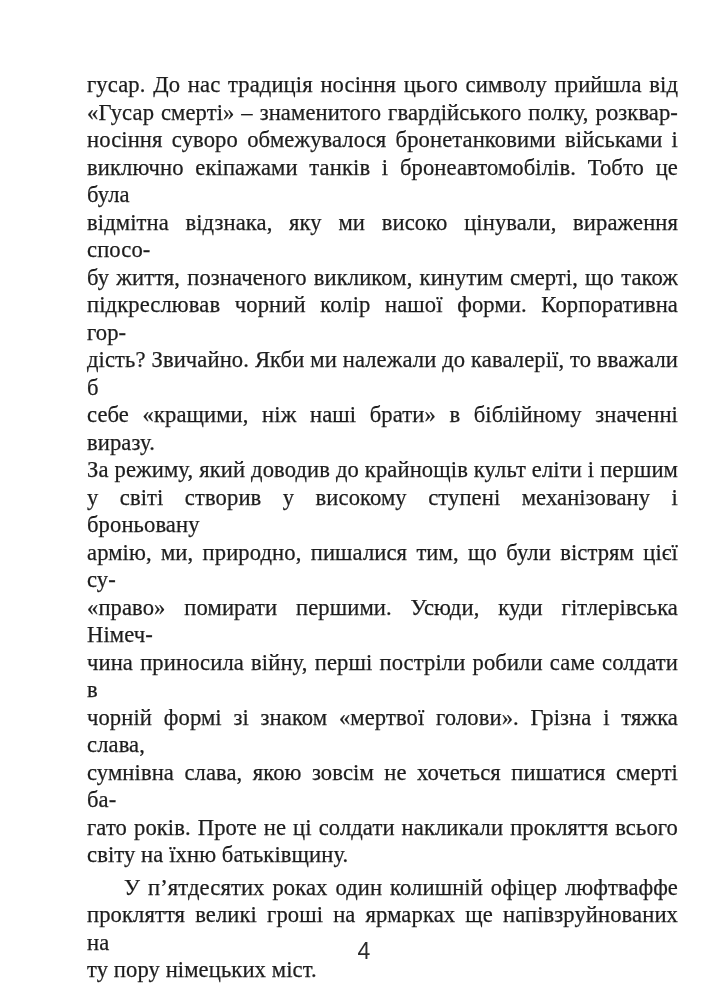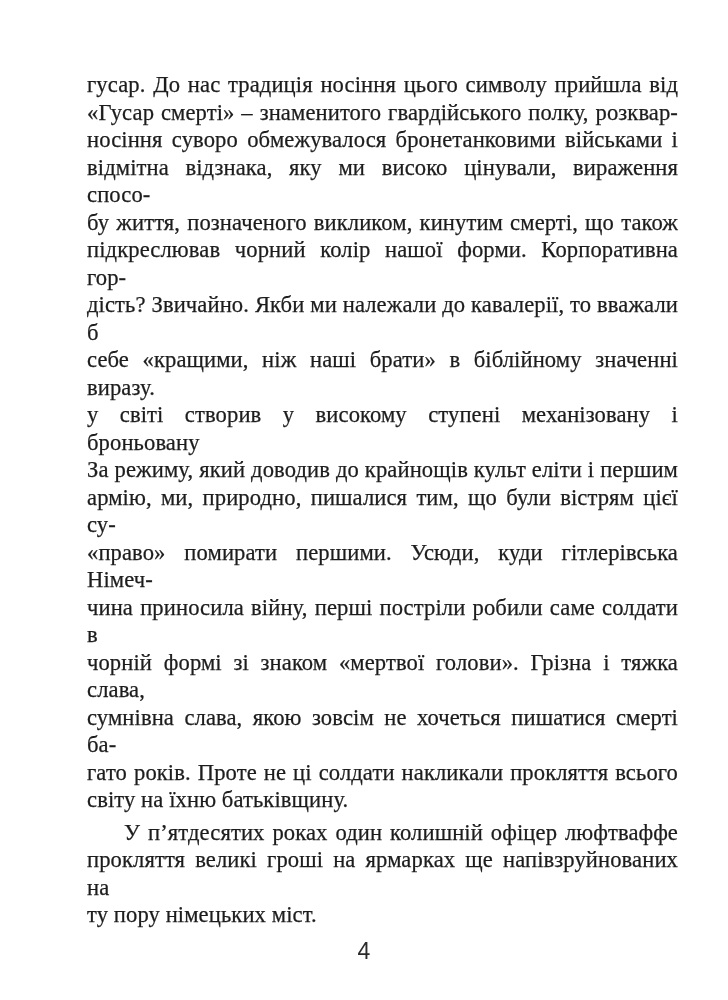--- a/index.html
+++ b/index.html
@@ -61,27 +61,28 @@
 </style>
 </head>
 <body>
 
 <div class="page">
   <div class="text-block" id="text-block">
       <div class="para">
         <div class="line j">гусар. До нас традиція носіння цього символу прийшла від</div>
         <div class="line j">«Гусар смерті» – знаменитого гвардійського полку, розквар-</div>
         <div class="line j">носіння суворо обмежувалося бронетанковими військами і</div>
+        <div class="line j">виключно екіпажами танків і бронеавтомобілів. Тобто це була</div>
         <div class="line j">відмітна відзнака, яку ми високо цінували, вираження спосо-</div>
         <div class="line j">бу життя, позначеного викликом, кинутим смерті, що також</div>
         <div class="line j">підкреслював чорний колір нашої форми. Корпоративна гор-</div>
         <div class="line j">дість? Звичайно. Якби ми належали до кавалерії, то вважали б</div>
         <div class="line j">себе «кращими, ніж наші брати» в біблійному значенні виразу.</div>
+        <div class="line j">За режиму, який доводив до крайнощів культ еліти і першим</div>
         <div class="line j">у світі створив у високому ступені механізовану і броньовану</div>
-        <div class="line j">За режиму, який доводив до крайнощів культ еліти і першим</div>
         <div class="line j">армію, ми, природно, пишалися тим, що були вістрям цієї су-</div>
         <div class="line j">«право» помирати першими. Усюди, куди гітлерівська Німеч-</div>
         <div class="line j">чина приносила війну, перші постріли робили саме солдати в</div>
         <div class="line j">чорній формі зі знаком «мертвої голови». Грізна і тяжка слава,</div>
         <div class="line j">сумнівна слава, якою зовсім не хочеться пишатися смерті ба-</div>
         <div class="line j">гато років. Проте не ці солдати накликали прокляття всього</div>
         <div class="line l">світу на їхню батьківщину.</div>
       </div>
       <div class="para indent">
         <div class="line j">У п’ятдесятих роках один колишній офіцер люфтваффе</div>

